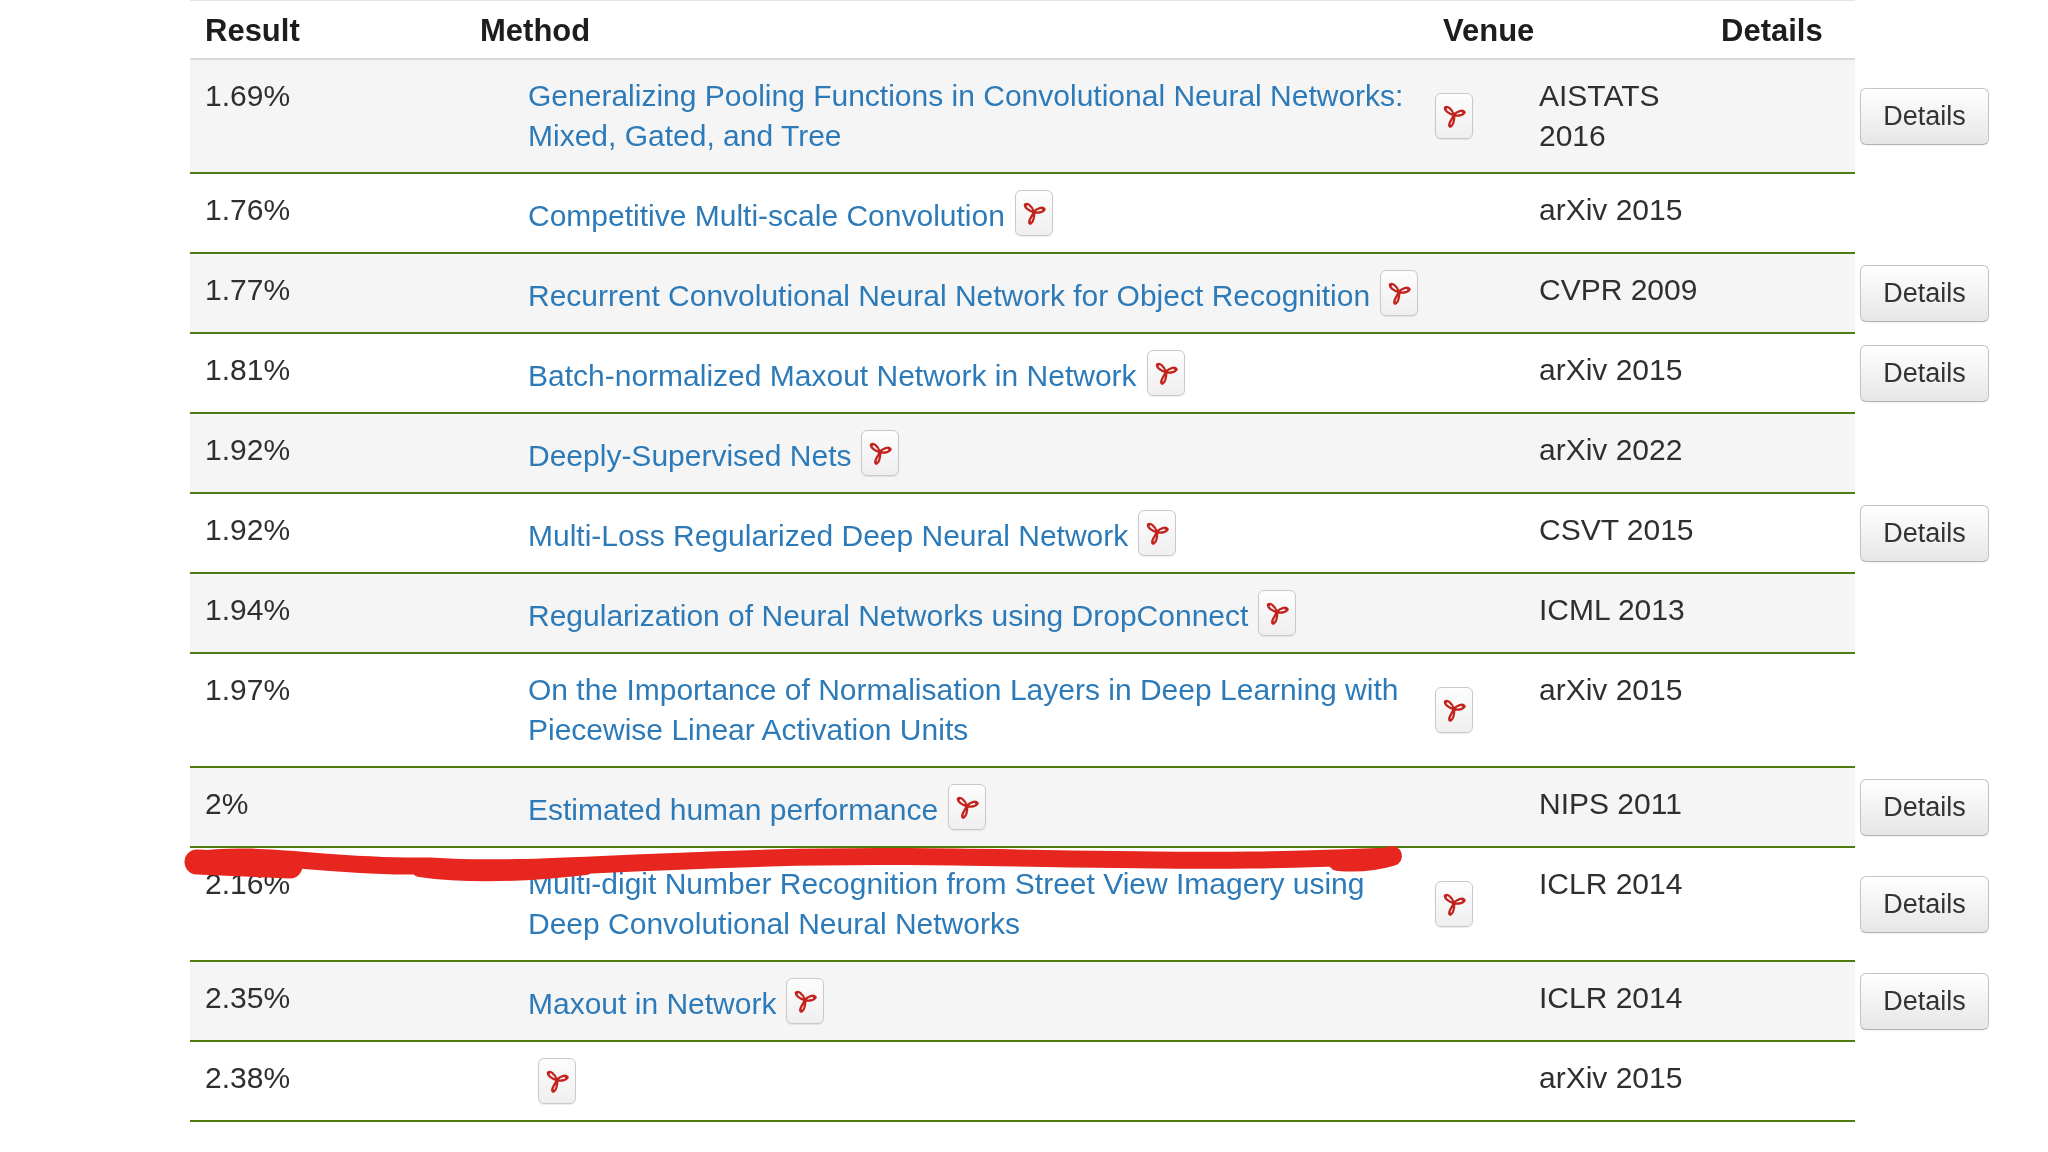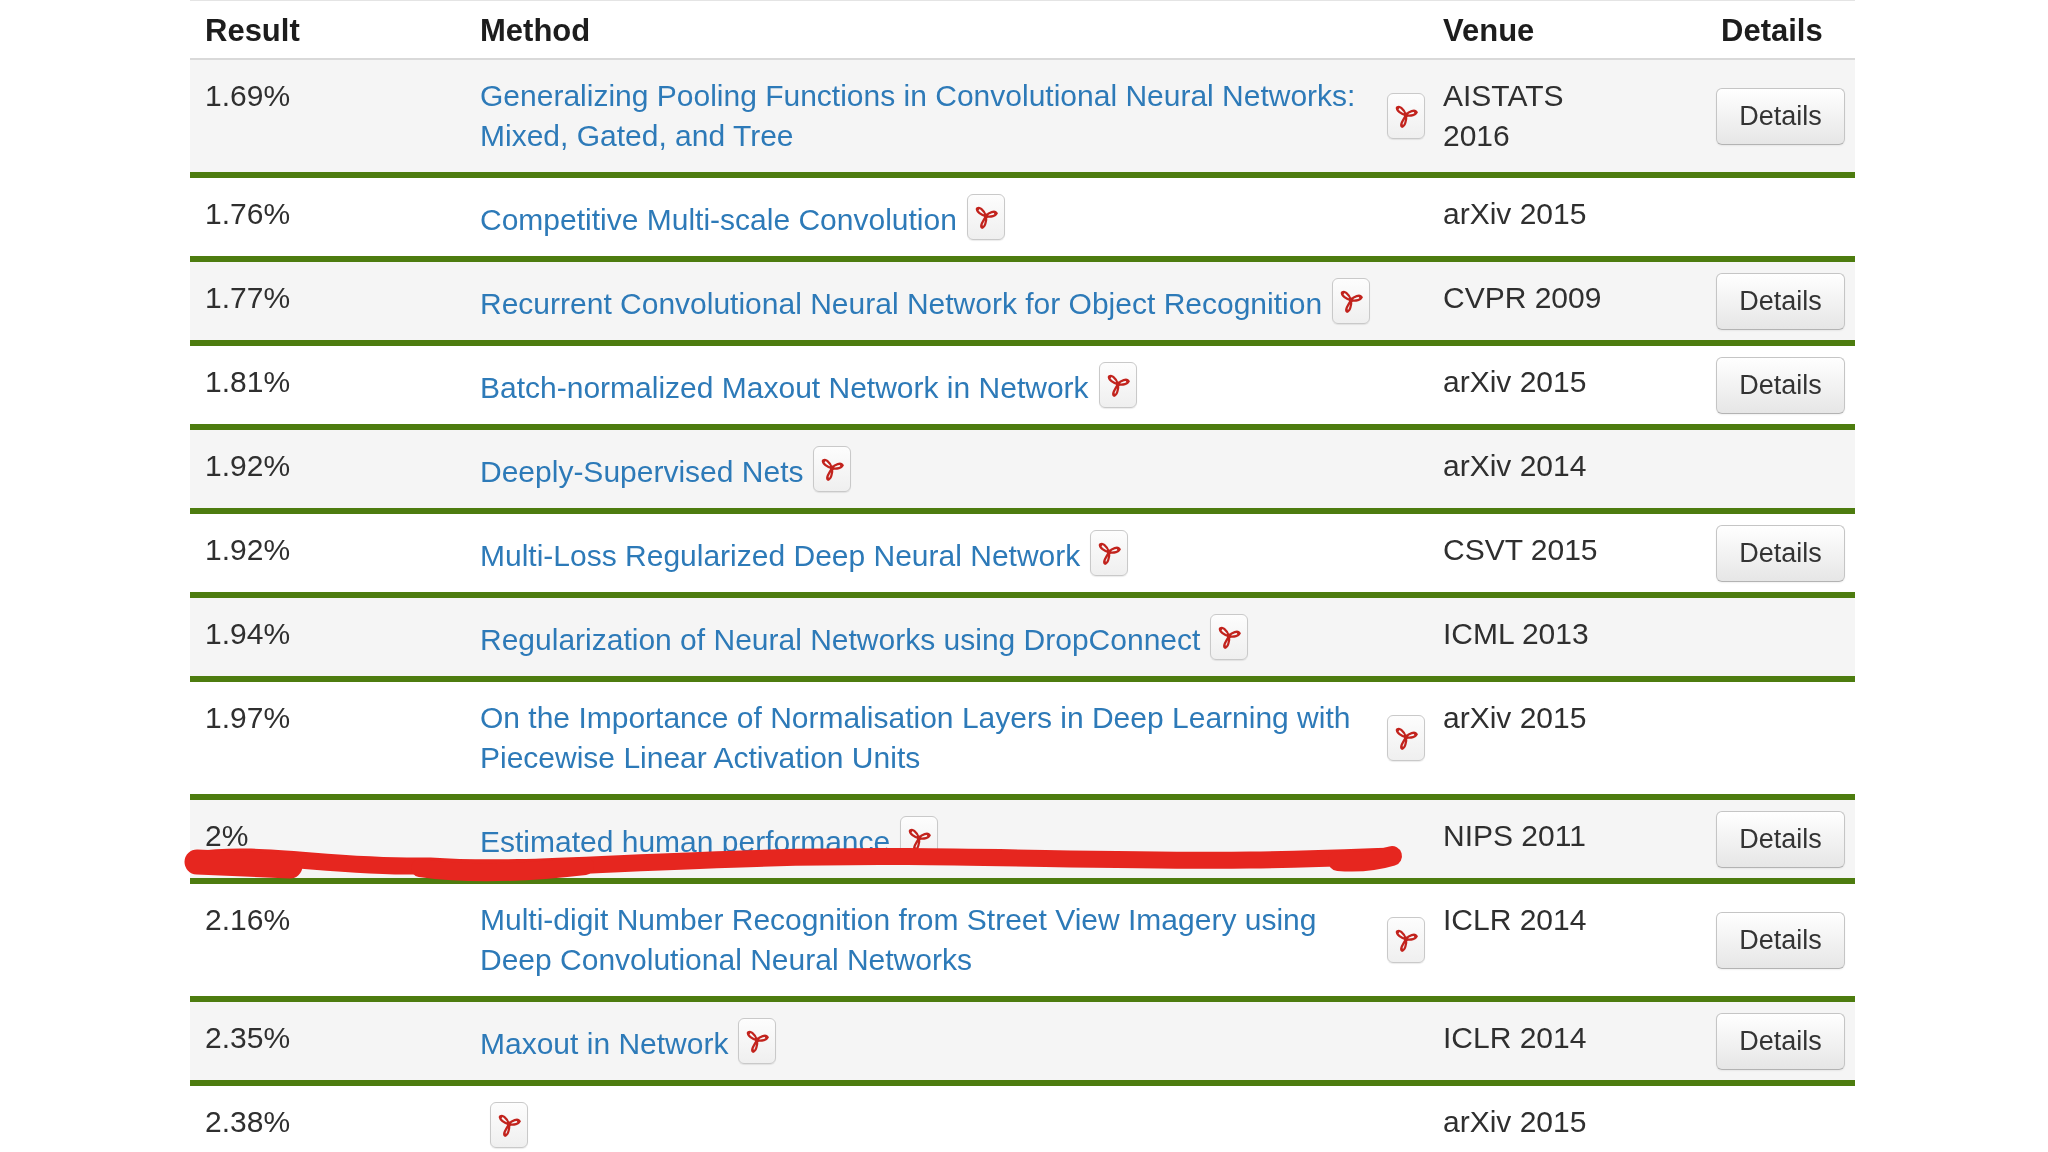--- a/index.html
+++ b/index.html
@@ -6,21 +6,21 @@
   html,body { width:2048px; height:1152px; background:#ffffff; overflow:hidden;
               font-family:"Liberation Sans", sans-serif; }
 
   .table-wrap { position:absolute; left:190px; top:0; width:1665px; height:868px; }
 
   .thead { display:grid; grid-template-columns:275px 963px 278px 149px;
            border-top:1px solid #e4e4e4; border-bottom:2px solid #d9d9d9; }
   .th { font-size:31px; font-weight:bold; color:#1d1d1d; padding:13px 0 10px 15px; line-height:34px; }
 
   .row { display:grid; grid-template-columns:275px 963px 278px 149px;
-         border-bottom:6px solid #4d7c0f; background:#ffffff; }
+         border-bottom:2px solid #4d7c0f; background:#ffffff;gap:48px; }
   .row:nth-child(odd) { background:#f5f5f5; }
 
   .cell { font-size:30px; color:#2f2f2f; line-height:40px; }
   .cell-result { padding:16px 0 16px 15px; }
   .cell-method { display:flex; align-items:flex-end; padding:16px 0 16px 15px; }
   .method-link { color:#2d7ab8; text-decoration:none; max-width:897px; min-width:0;
                  flex:0 1 auto; line-height:40px; cursor:pointer; }
   .cell-venue  { padding:16px 70px 16px 15px; }
   .cell-details{ display:flex; align-items:center; justify-content:center; padding:10px 0; }
 
@@ -185,21 +185,21 @@
           <g fill="#c2231d">
             <circle cx="6.2" cy="6.8" r="2"></circle>
                 <circle cx="27.3" cy="11.8" r="2"></circle>
                 <circle cx="11.7" cy="27.4" r="2"></circle>
             <circle cx="16" cy="15" r="2.3"></circle>
           </g>
         </svg>
       </a>
     </div>
     <div class="cell cell-venue">
-      <span>arXiv 2014</span>
+      <span>arXiv 2022</span>
     </div>
     <div class="cell cell-details">
       
     </div>
   </div>
 
   <div class="row">
     <div class="cell cell-result">
       <span>1.92%</span>
     </div>

